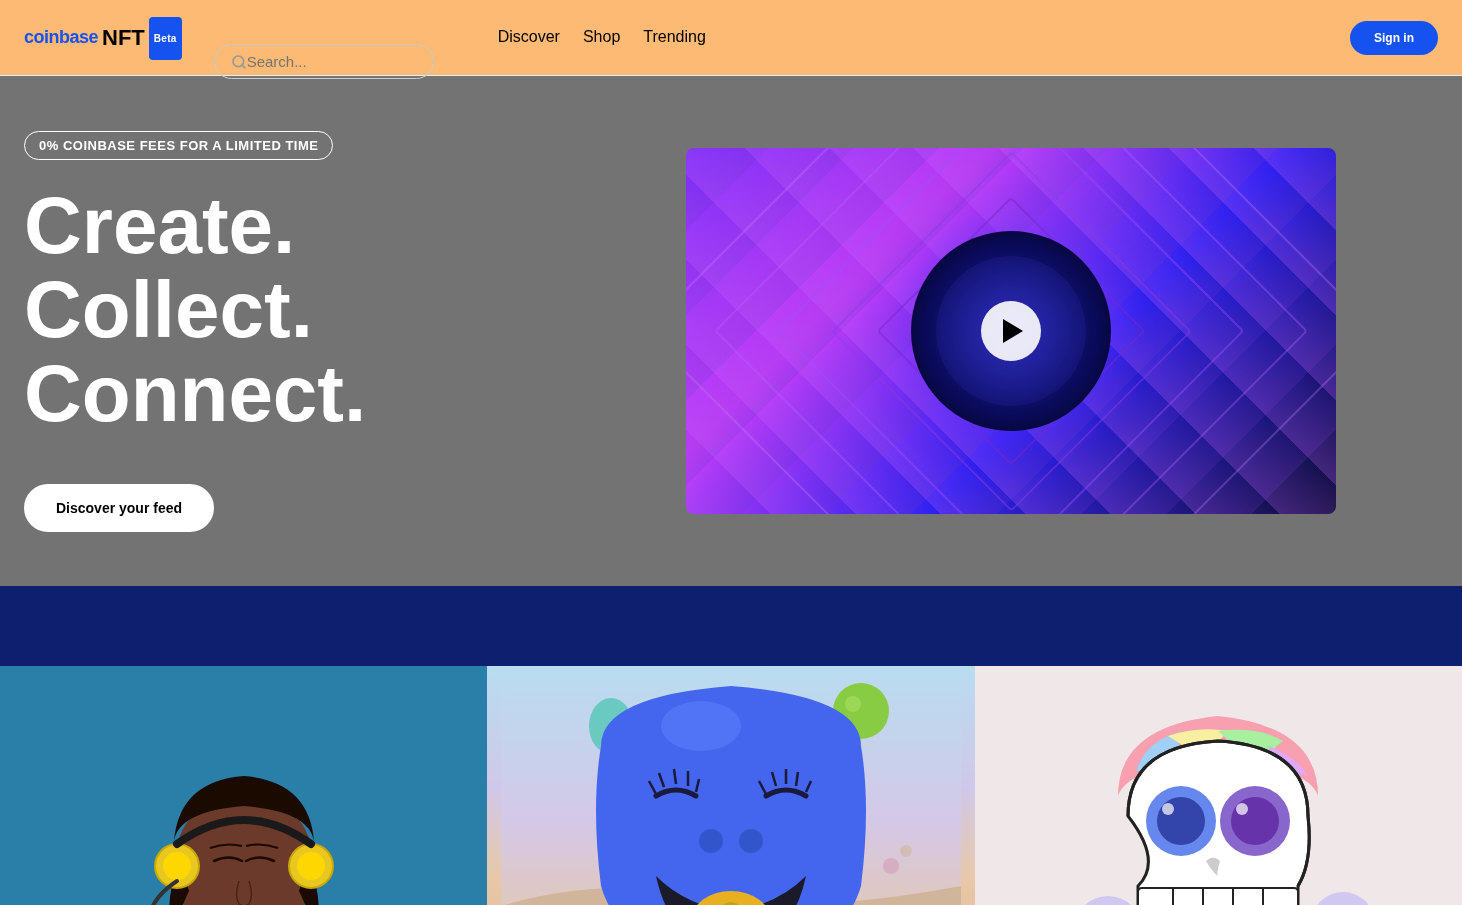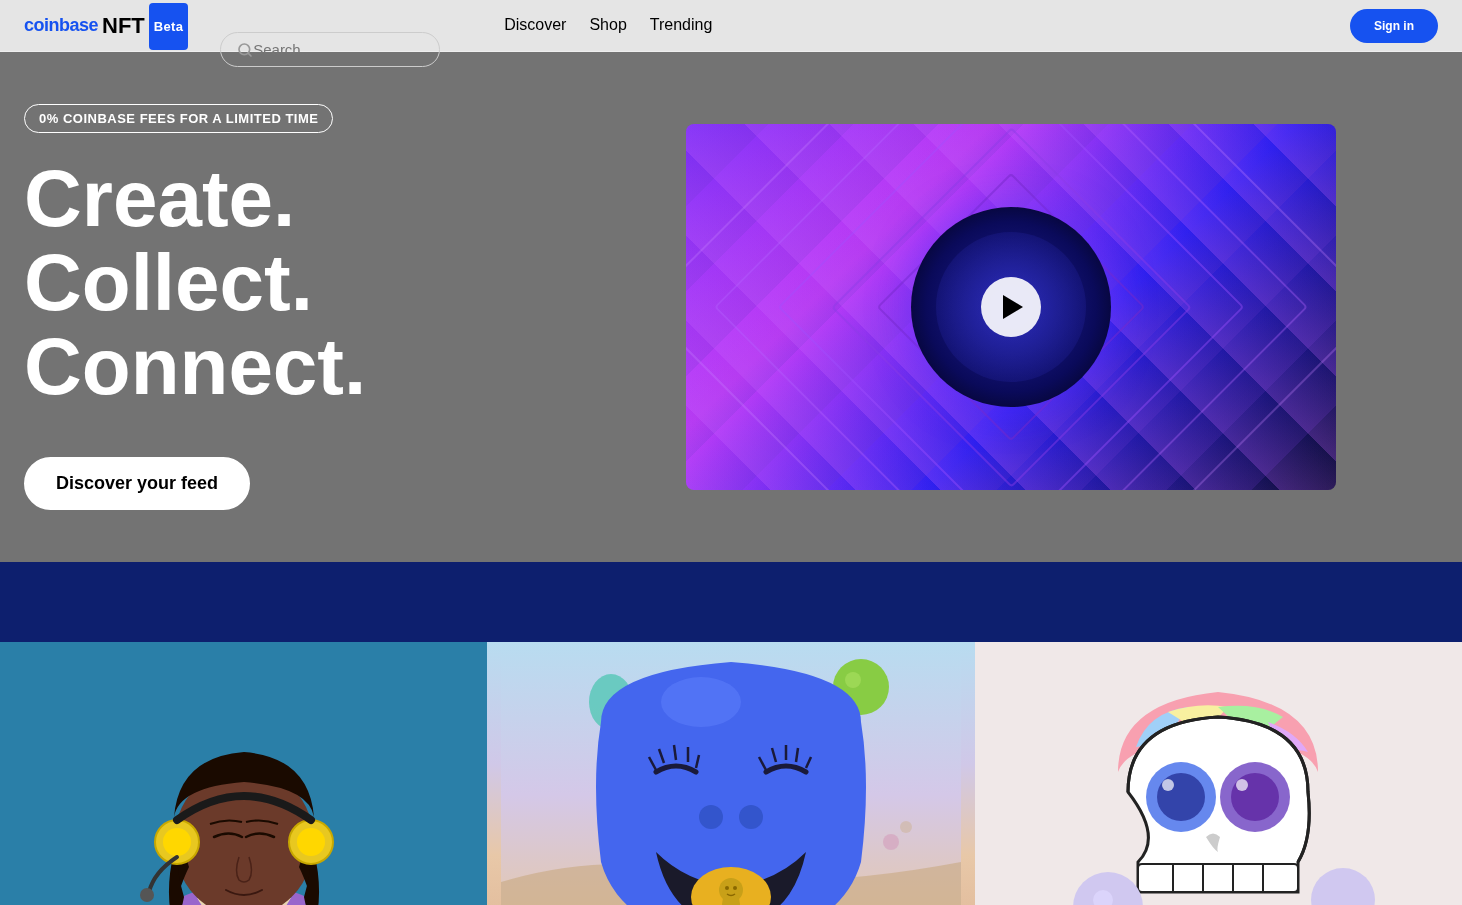--- a/index.html
+++ b/index.html
@@ -1,40 +1,40 @@
 <!DOCTYPE html>
 <html><head>
   <meta charset="utf-8">
   <style>
     * { margin: 0; padding: 0; box-sizing: border-box; }
     body { font-family: -apple-system, BlinkMacSystemFont, 'Segoe UI', sans-serif; background: #fff; overflow-x: hidden; }
 
     
     nav {
       display: flex; align-items: center; gap: 32px;
-      padding: 0 24px; height: 52px;
-      background: #e5e5e5; border-bottom: 1px solid #eee;
+      padding: 0 24px; height: 76px;
+      background: #fdba74; border-bottom: 1px solid #eee;
       position: sticky; top: 0; z-index: 100;
     }
     .nav-logo {
       display: flex; align-items: center; gap: 6px;
       text-decoration: none;
     }
     .logo-wordmark {
       display: flex; align-items: center; gap: 4px;
     }
     .logo-cb-text {
       font-size: 18px; font-weight: 700; color: #1652f0; letter-spacing: -0.5px;
     }
     .logo-nft-text {
       font-size: 22px; font-weight: 700; color: #000;
     }
     .beta-badge {
       background: #1652f0; color: #fff;
-      font-size: 13px; font-weight: 700; border-radius: 4px;
+      font-size: 10px; font-weight: 700; border-radius: 4px;
       padding: 16px 5px; letter-spacing: 0.3px;
       align-self: flex-start; margin-top: 2px;
     }
     .search-bar {
       display: flex; align-items: center;
       border: 1.5px solid #ccc; border-radius: 24px;
       padding: 8px 16px; 
       flex: 0 0 220px;
       margin-top: 48px;
     }
@@ -75,21 +75,21 @@
       padding: 6px 14px; font-size: 13px; font-weight: 600; color: #fff;
       letter-spacing: 0.5px; margin-bottom: 24px;
     }
     .hero-headline {
       font-size: 80px; font-weight: 700; line-height: 1.05;
       color: #fff; margin-bottom: 48px;
     }
     .discover-btn {
       background: #fff; color: #000;
       border: 2px solid #fff; border-radius: 28px;
-      padding: 14px 30px; font-size: 18px; font-weight: 600;
+      padding: 14px 30px; font-size: 14px; font-weight: 600;
       cursor: pointer; display: inline-block;
     }
 
     .hero-right {
       flex: 1; display: flex; justify-content: center; align-items: center;
     }
     .hero-video-thumb {
       width: 650px; max-width: 100%;
       aspect-ratio: 16/9;
       border-radius: 8px; overflow: hidden;

